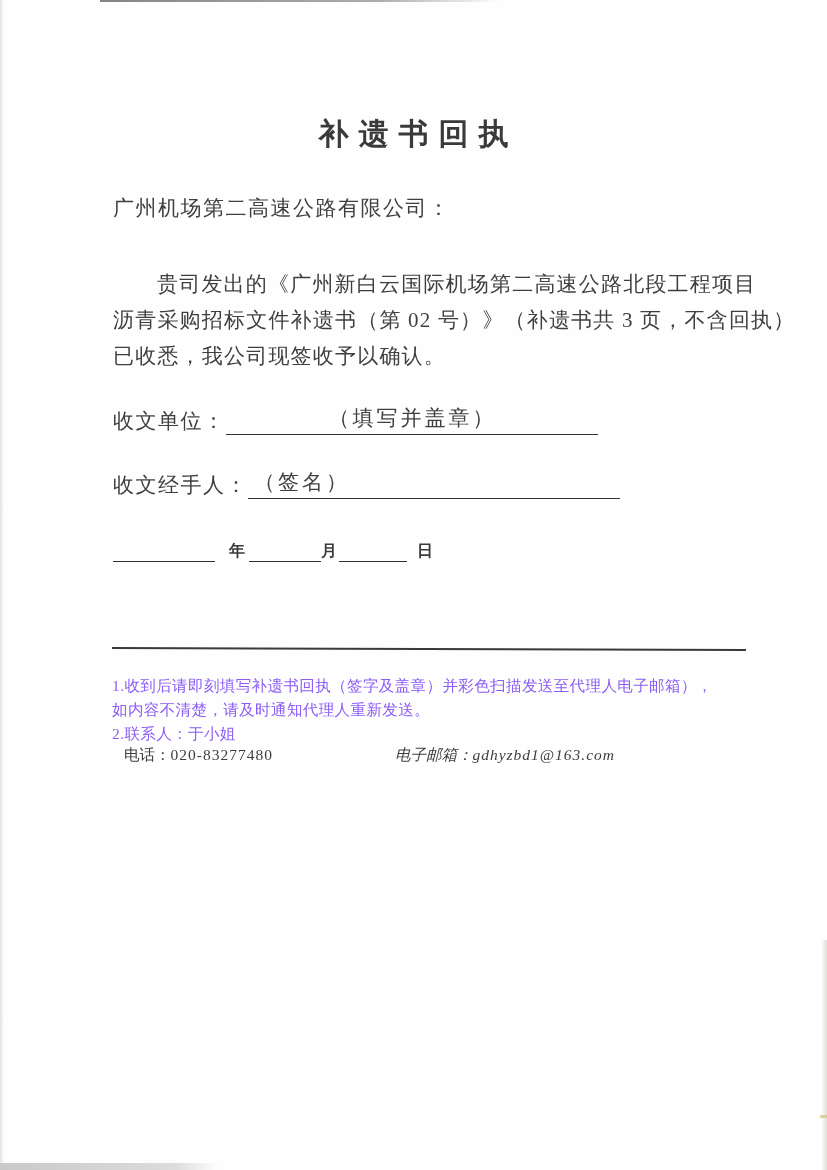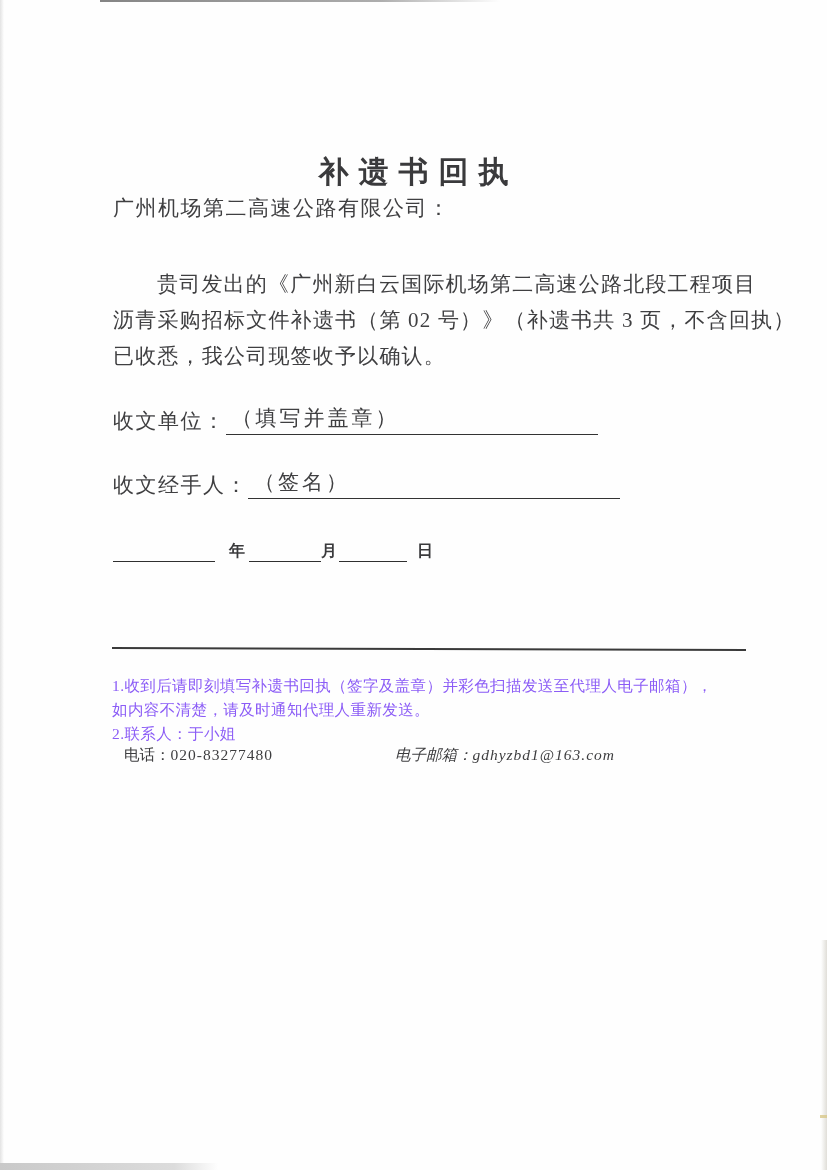--- a/index.html
+++ b/index.html
@@ -37,39 +37,38 @@
     position: absolute; right: 0; top: 1115px; width: 7px; height: 3px;
     background: #d8c88a; opacity: .8;
   }
 
   .title {
     position: absolute; top: 114px; left: 0; width: 100%;
     text-align: center;
     font-size: 30px; font-weight: 600;
     letter-spacing: 10px; text-indent: 10px;
     color: #3a3a3c;
-    margin-top: 38px;
   }
   .addressee {
     position: absolute; top: 194px; left: 113px;
     font-size: 21px; letter-spacing: 1.5px; color: #3f3f41;
   }
   .para {
     position: absolute; top: 260px; left: 113px; width: 632px;
     font-size: 21px; color: #3f3f41; margin-top: 6px;
   }
   .para .line { line-height: 36px; letter-spacing: 1.2px; white-space: nowrap; }
   .para .indent { text-indent: 44px; }
 
   .field-row {
     position: absolute; left: 113px;
     font-size: 21px; letter-spacing: 1.5px; color: #3f3f41;
     white-space: nowrap;
   }
-  .row-unit { top: 404px; }
+  .row-unit { top: 404px; text-align: center; }
   .row-handler { top: 468px; }
   .blank {
     display: inline-block;
     border-bottom: 1.6px solid #333;
     vertical-align: bottom;
     padding: 0 4px 2px 6px;
   }
   .unit-blank { width: 372px; }
   .handler-blank { width: 372px; }
   .hint { letter-spacing: 3px; }

